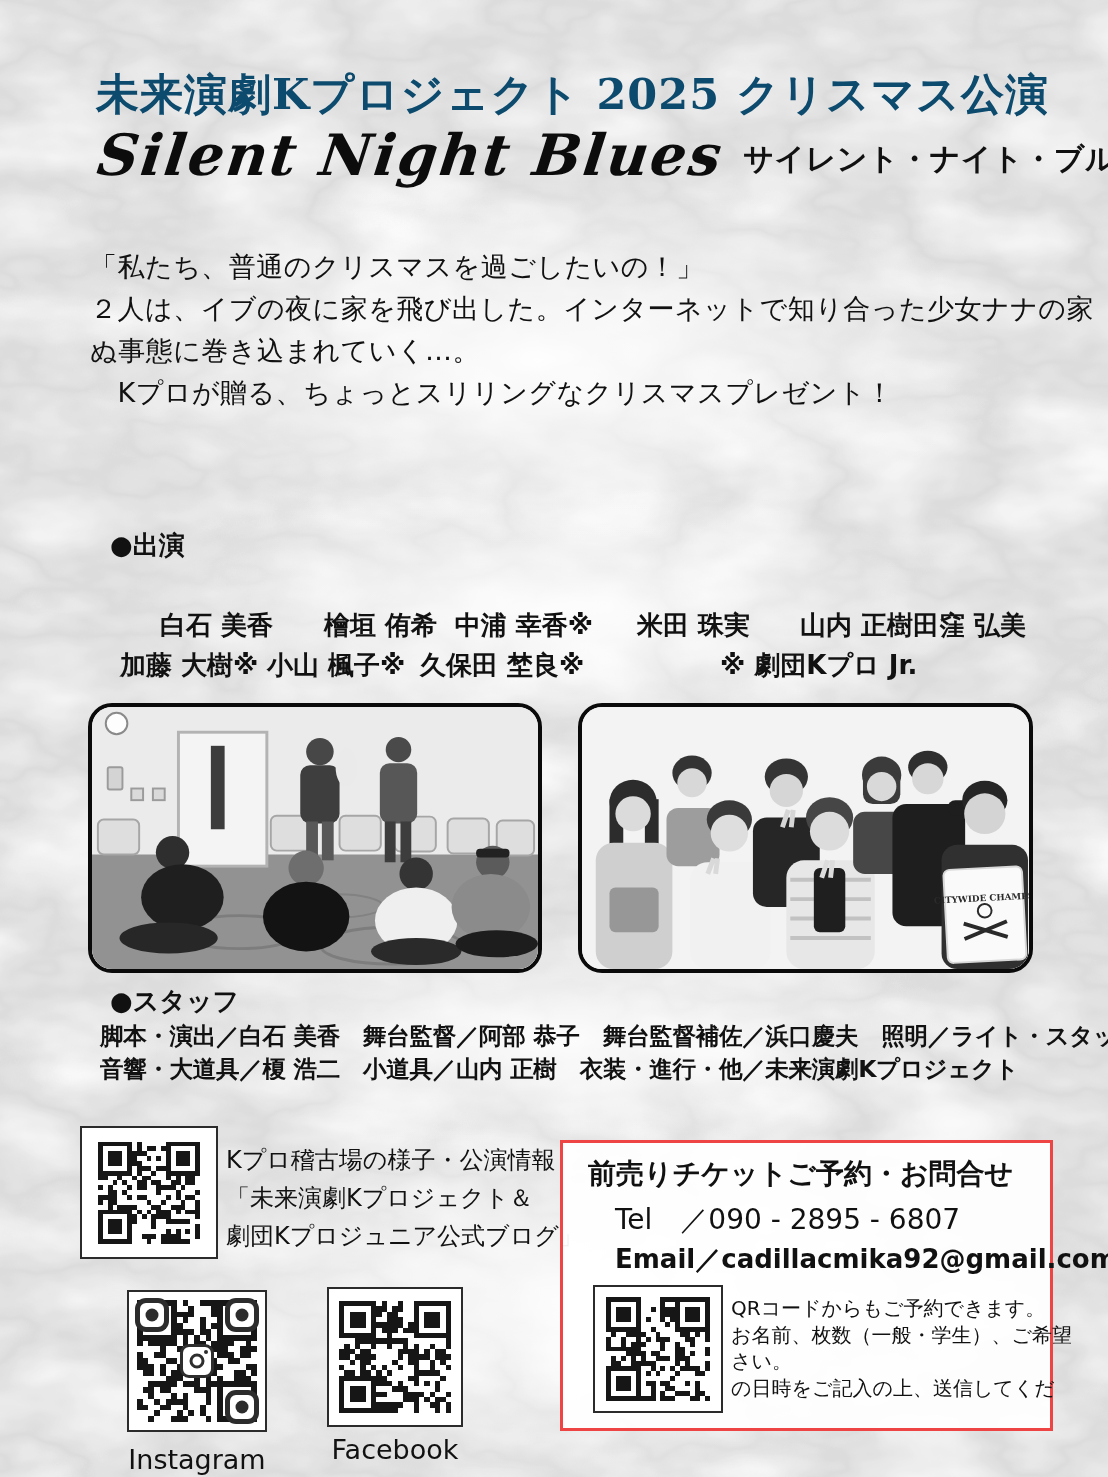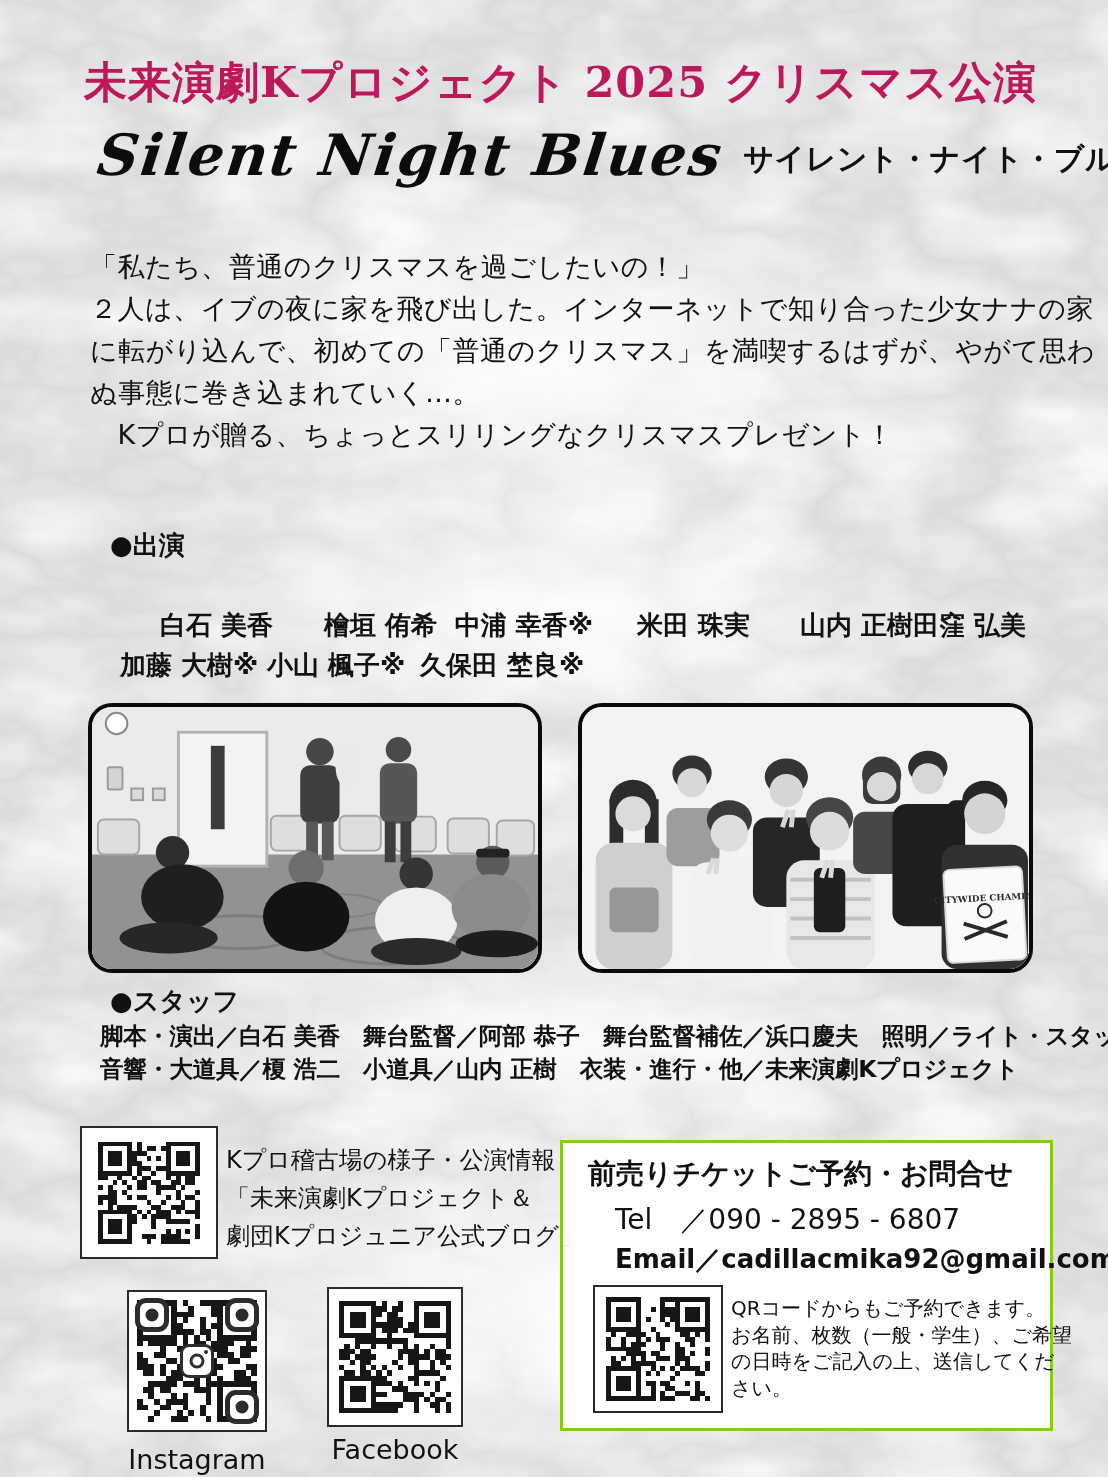--- a/index.html
+++ b/index.html
@@ -14,23 +14,23 @@
     background:
       radial-gradient(ellipse 620px 250px at 540px 360px, rgba(255,255,255,.95), rgba(255,255,255,0) 75%),
       radial-gradient(ellipse 560px 170px at 540px 610px, rgba(255,255,255,.92), rgba(255,255,255,0) 75%),
       radial-gradient(ellipse 560px 150px at 560px 1040px, rgba(255,255,255,.92), rgba(255,255,255,0) 75%),
       radial-gradient(ellipse 600px 240px at 560px 1300px, rgba(255,255,255,.88), rgba(255,255,255,0) 78%);
   }
   .flyer{position:absolute;inset:0;z-index:2;}
   .abs{position:absolute;}
 
   .title{
-    left:80px;top:50px;margin:4px;white-space:nowrap;
+    left:80px;top:50px;margin:16px;white-space:nowrap;
     font-family:"DejaVu Serif","Liberation Serif",serif;
-    font-size:43px;font-weight:700;letter-spacing:1px;color:#be185d;
+    font-size:43px;font-weight:700;letter-spacing:1px;color:#0c4a6e;
   }
   .subtitle{left:98px;top:126px;display:flex;align-items:flex-end;gap:20px;white-space:nowrap;}
   .sub-en{
     font-family:"DejaVu Serif","Liberation Serif",serif;
     font-style:italic;font-weight:700;font-size:57px;line-height:1;
     transform:skewX(-7deg);letter-spacing:2px;color:#0c0c0c;
   }
   .sub-ja{font-size:30px;font-weight:700;line-height:1.2;padding-bottom:6px;letter-spacing:0.5px;}
 
   .synopsis{left:90px;top:246px;font-size:27px;line-height:42px;font-weight:500;letter-spacing:0.5px;white-space:nowrap;}
@@ -54,21 +54,21 @@
 
   .qr-frame{background:#fff;border:2px solid #2b2b2b;box-sizing:border-box;display:flex;align-items:center;justify-content:center;}
   .qr-grid{display:grid;grid-template-columns:repeat(21,1fr);grid-template-rows:repeat(21,1fr);background:#fff;}
   .qr-grid i{display:block;}
   .qr-grid i.on{background:#161616;}
 
   .blog-qr{left:80px;top:1126px;width:138px;height:133px;}
   .blog-qr .qr-grid{width:102px;height:102px;}
   .blog-text{left:226px;top:1141px;font-size:24px;line-height:38px;font-weight:500;white-space:nowrap;}
 
-  .ticket-box{left:560px;top:1140px;width:493px;height:291px;border:3px solid #84cc16;background:rgba(255,255,255,.92);box-sizing:border-box;}
+  .ticket-box{left:560px;top:1140px;width:493px;height:291px;border:3px solid #ef4444;background:rgba(255,255,255,.92);box-sizing:border-box;}
   .ticket-heading{position:absolute;left:25px;top:12px;font-size:28px;font-weight:700;white-space:nowrap;}
   .ticket-tel{position:absolute;left:52px;top:58px;font-size:28px;font-weight:400;white-space:nowrap;}
   .ticket-email{position:absolute;left:52px;top:99px;font-size:26px;font-weight:600;white-space:nowrap;}
   .ticket-qr{position:absolute;left:30px;top:142px;width:130px;height:128px;}
   .ticket-qr .qr-grid{width:104px;height:104px;}
   .ticket-note{position:absolute;left:168px;top:152px;font-size:20px;line-height:26.5px;font-weight:500;white-space:nowrap;}
 
   .insta-qr{left:127px;top:1290px;width:140px;height:142px;position:absolute;}
   .insta-qr .qr-grid{position:absolute;inset:8px;}
   .ifinder{position:absolute;width:34px;height:34px;background:#fff;border:5px solid #2c2c2c;border-radius:11px;box-sizing:border-box;}
@@ -111,39 +111,39 @@
   <h1 class="abs title">未来演劇Kプロジェクト 2025 クリスマス公演</h1>
 
   <div class="abs subtitle">
     <span class="sub-en">Silent Night Blues</span>
     <span class="sub-ja">サイレント・ナイト・ブルース</span>
   </div>
 
   <section class="abs synopsis">
     <div>「私たち、普通のクリスマスを過ごしたいの！」</div>
     <div>２人は、イブの夜に家を飛び出した。インターネットで知り合った少女ナナの家</div>
-    <div>に転がり込んで、初めての「普通のクリスマス」を満喫するはずが、やがて思わ</div>
     <div>ぬ事態に巻き込まれていく…。</div>
     <div>　Kプロが贈る、ちょっとスリリングなクリスマスプレゼント！</div>
   </section>
 
   <div class="abs sec-heading cast-heading">●出演</div>
 
   <div class="abs cast-row cast-row-2">
     <span>白石 美香</span>
     <span>檜垣 侑希</span>
     <span>中浦 幸香※</span>
     <span>米田 珠実</span>
     <span>山内 正樹</span>
     <span>田窪 弘美</span>
   </div>
   <div class="abs cast-row cast-row-3">
     <span>加藤 大樹※</span>
     <span>小山 楓子※</span>
     <span>久保田 埜良※</span>
+    <span>※ 劇団Kプロ Jr.</span>
   </div>
 
   <figure class="abs photo photo-left">
     <svg viewBox="0 0 454 270" preserveAspectRatio="none">
       <rect width="454" height="270" fill="#ebebeb"></rect>
       <rect y="152" width="454" height="118" fill="#929292"></rect>
       <ellipse cx="150" cy="232" rx="62" ry="17" fill="none" stroke="#7d7d7d" stroke-width="3"></ellipse>
       <ellipse cx="305" cy="246" rx="72" ry="19" fill="none" stroke="#7d7d7d" stroke-width="3"></ellipse>
       <ellipse cx="250" cy="205" rx="46" ry="12" fill="none" stroke="#828282" stroke-width="2"></ellipse>
       <rect x="88" y="26" width="90" height="138" fill="#f4f4f4" stroke="#b3b3b3" stroke-width="3"></rect>
@@ -1138,22 +1138,22 @@
           <i></i>
           <i class="on"></i>
           <i class="on"></i>
           <i></i>
           <i class="on"></i>
         </div>
     </div>
     <div class="ticket-note">
       <div>QRコードからもご予約できます。</div>
       <div>お名前、枚数（一般・学生）、ご希望</div>
+      <div>さい。</div>
       <div>の日時をご記入の上、送信してくだ</div>
-      <div>さい。</div>
     </div>
   </div>
 
   <div class="qr-frame insta-qr">
     <div class="qr-grid" id="qr-insta">
         <i class="on"></i>
         <i class="on"></i>
         <i class="on"></i>
         <i class="on"></i>
         <i class="on"></i>

